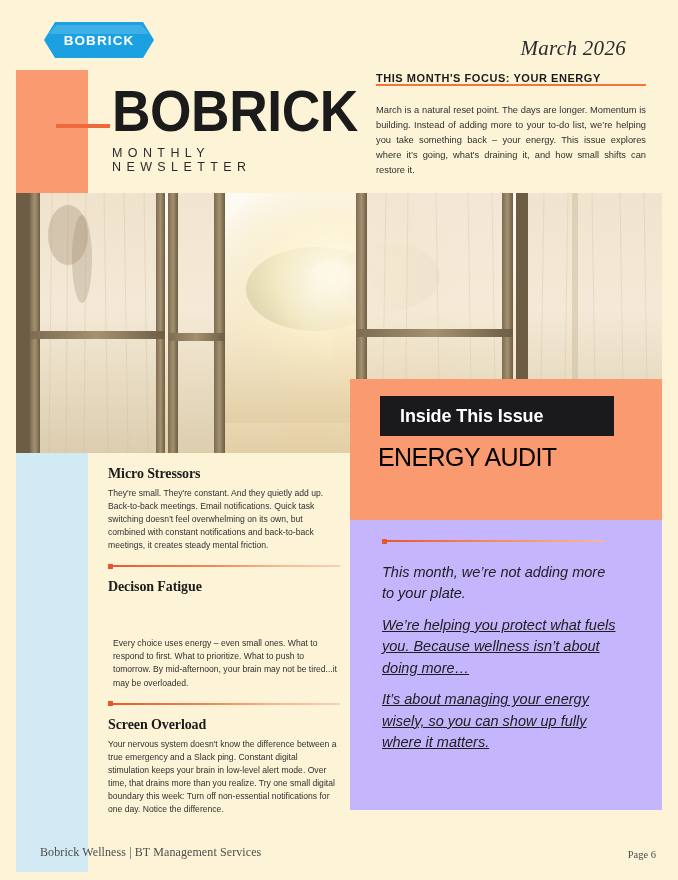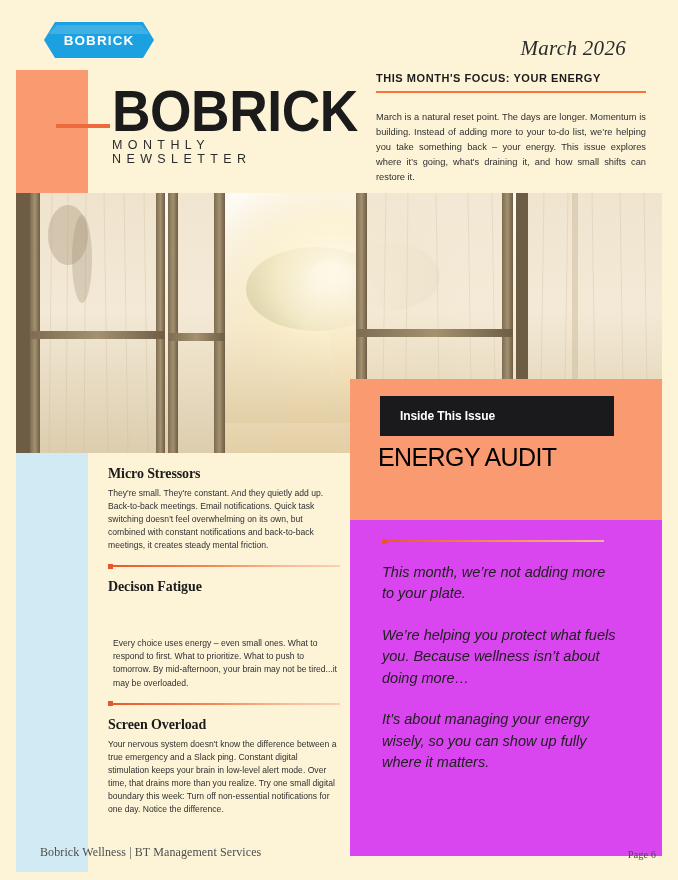--- a/index.html
+++ b/index.html
@@ -94,39 +94,39 @@
     font-family: "Liberation Sans Narrow", "Liberation Sans", sans-serif;
     font-size: 58px;
     line-height: 0.92;
     font-weight: bold;
     color: #1b1b1b;
     letter-spacing: -0.5px;
     transform: scaleX(0.92);
     transform-origin: left center;
   }
   .masthead-sub {
-    margin-top: 1px;
+    margin-top: 9px;
     font-size: 12.5px;
     font-weight: 500;
     letter-spacing: 5.4px;
     color: #2b2b2b;
   }
 
   .focus-box {
     position: absolute;
     left: 376px;
     top: 72px;
     width: 270px;
   }
   .focus-title {
     font-size: 11px;
     font-weight: bold;
     letter-spacing: 0.55px;
     color: #1b1b1b;
-    padding-bottom: 7px;
+    padding-bottom: 0;
   }
   .focus-rule {
     height: 2px;
     background: #f4743c;
     width: 100%;
   }
   .focus-body {
     margin-top: 17px;
     font-size: 9.3px;
     line-height: 1.62;
@@ -207,21 +207,21 @@
     left: 30px;
     top: 17px;
     width: 234px;
     height: 40px;
     background: #1a1a1c;
     display: flex;
     align-items: center;
   }
   .inside-label {
     color: #ffffff;
-    font-size: 12px;
+    font-size: 18px;
     font-weight: bold;
     letter-spacing: -0.1px;
     padding-left: 20px;
   }
   .audit-title {
     position: absolute;
     left: 28px;
     top: 64px;
     font-size: 25px;
     font-weight: normal;
@@ -237,22 +237,22 @@
     color: #ffffff;
     letter-spacing: -0.2px;
   }
 
   
   .blue-panel {
     position: absolute;
     left: 350px;
     top: 520px;
     width: 312px;
-    height: 336px;
-    background: #d946ef;
+    height: 290px;
+    background: #c4b5fd;
   }
   .quote-divider {
     position: absolute;
     left: 32px;
     top: 20px;
     width: 222px;
     height: 2px;
     background: linear-gradient(to right, #e8572a 0%, #f28c5c 50%, #f9b796 100%);
   }
   .quote-divider::before {
@@ -265,21 +265,21 @@
   .quote-text {
     position: absolute;
     left: 32px;
     top: 42px;
     width: 235px;
     font-size: 14.5px;
     font-style: italic;
     line-height: 1.48;
     color: #1e1e1e;
   }
-  .quote-text p + p { margin-top: 20px; }
+  .quote-text p + p { margin-top: 10px; text-decoration: underline; }
 
   
   .footer-left {
     position: absolute;
     left: 40px;
     bottom: 20px;
     font-family: "Liberation Serif", serif;
     font-size: 12px;
     color: #4c4c4c;
     letter-spacing: 0.1px;

